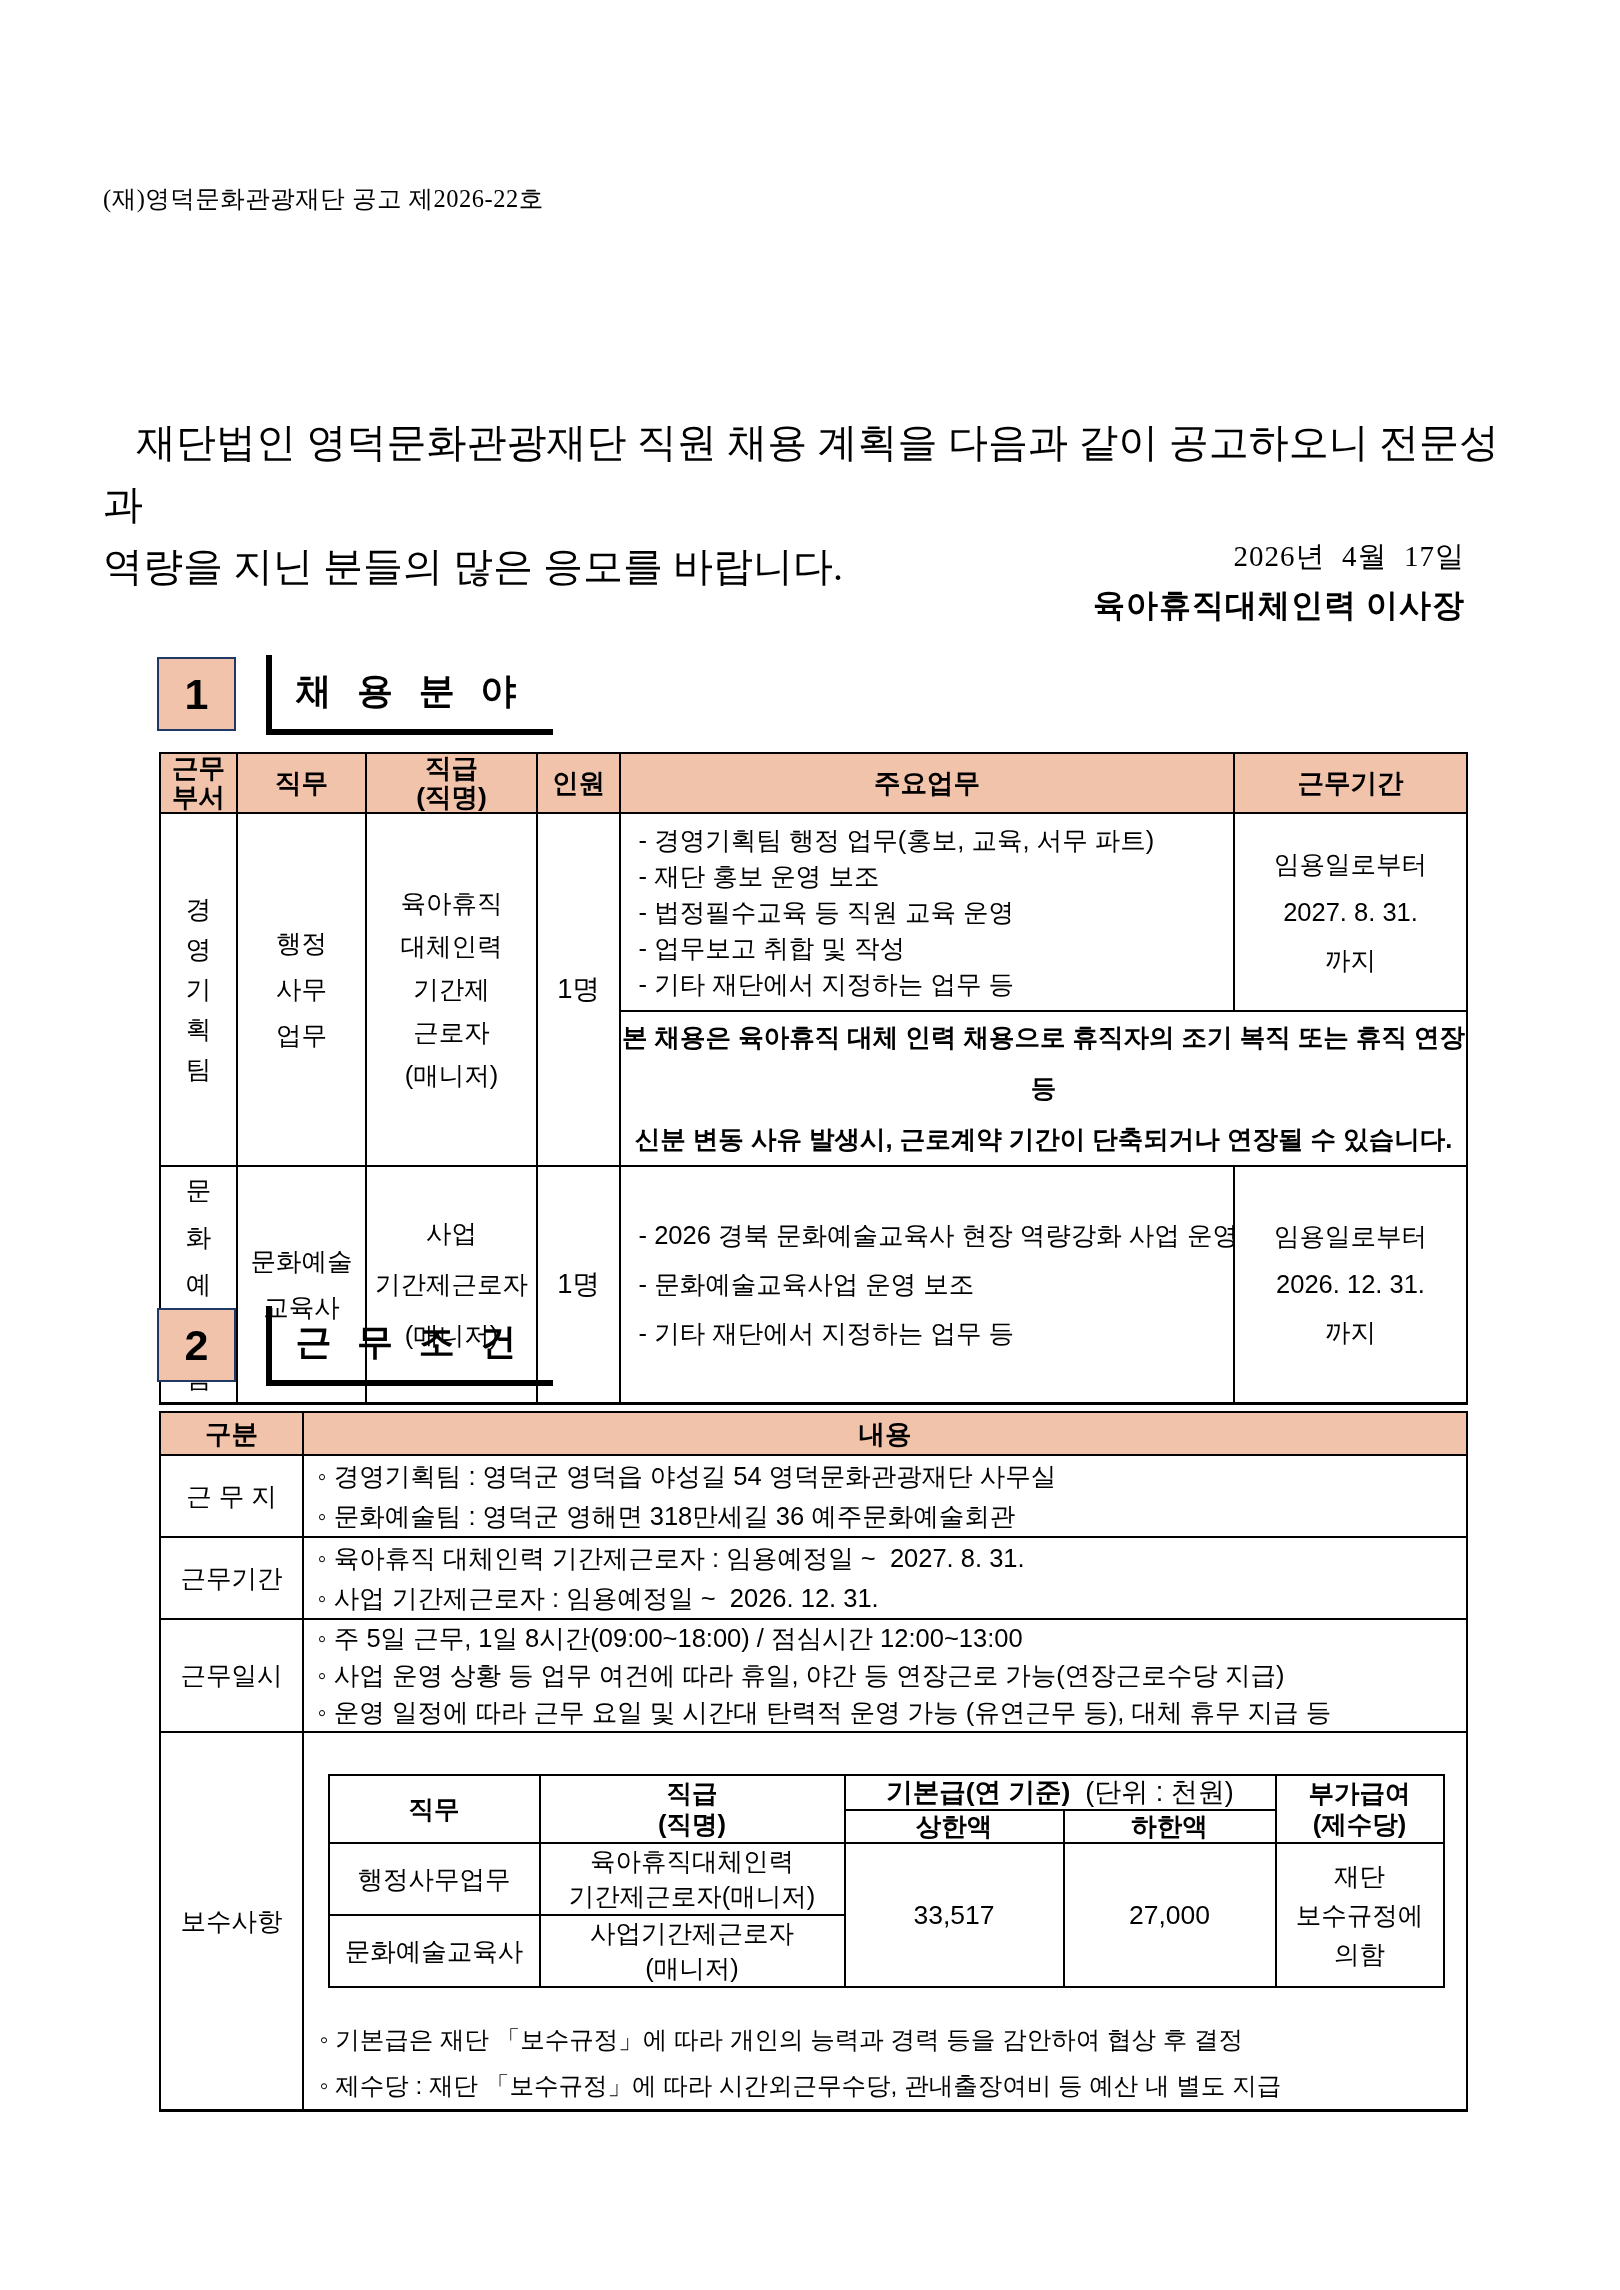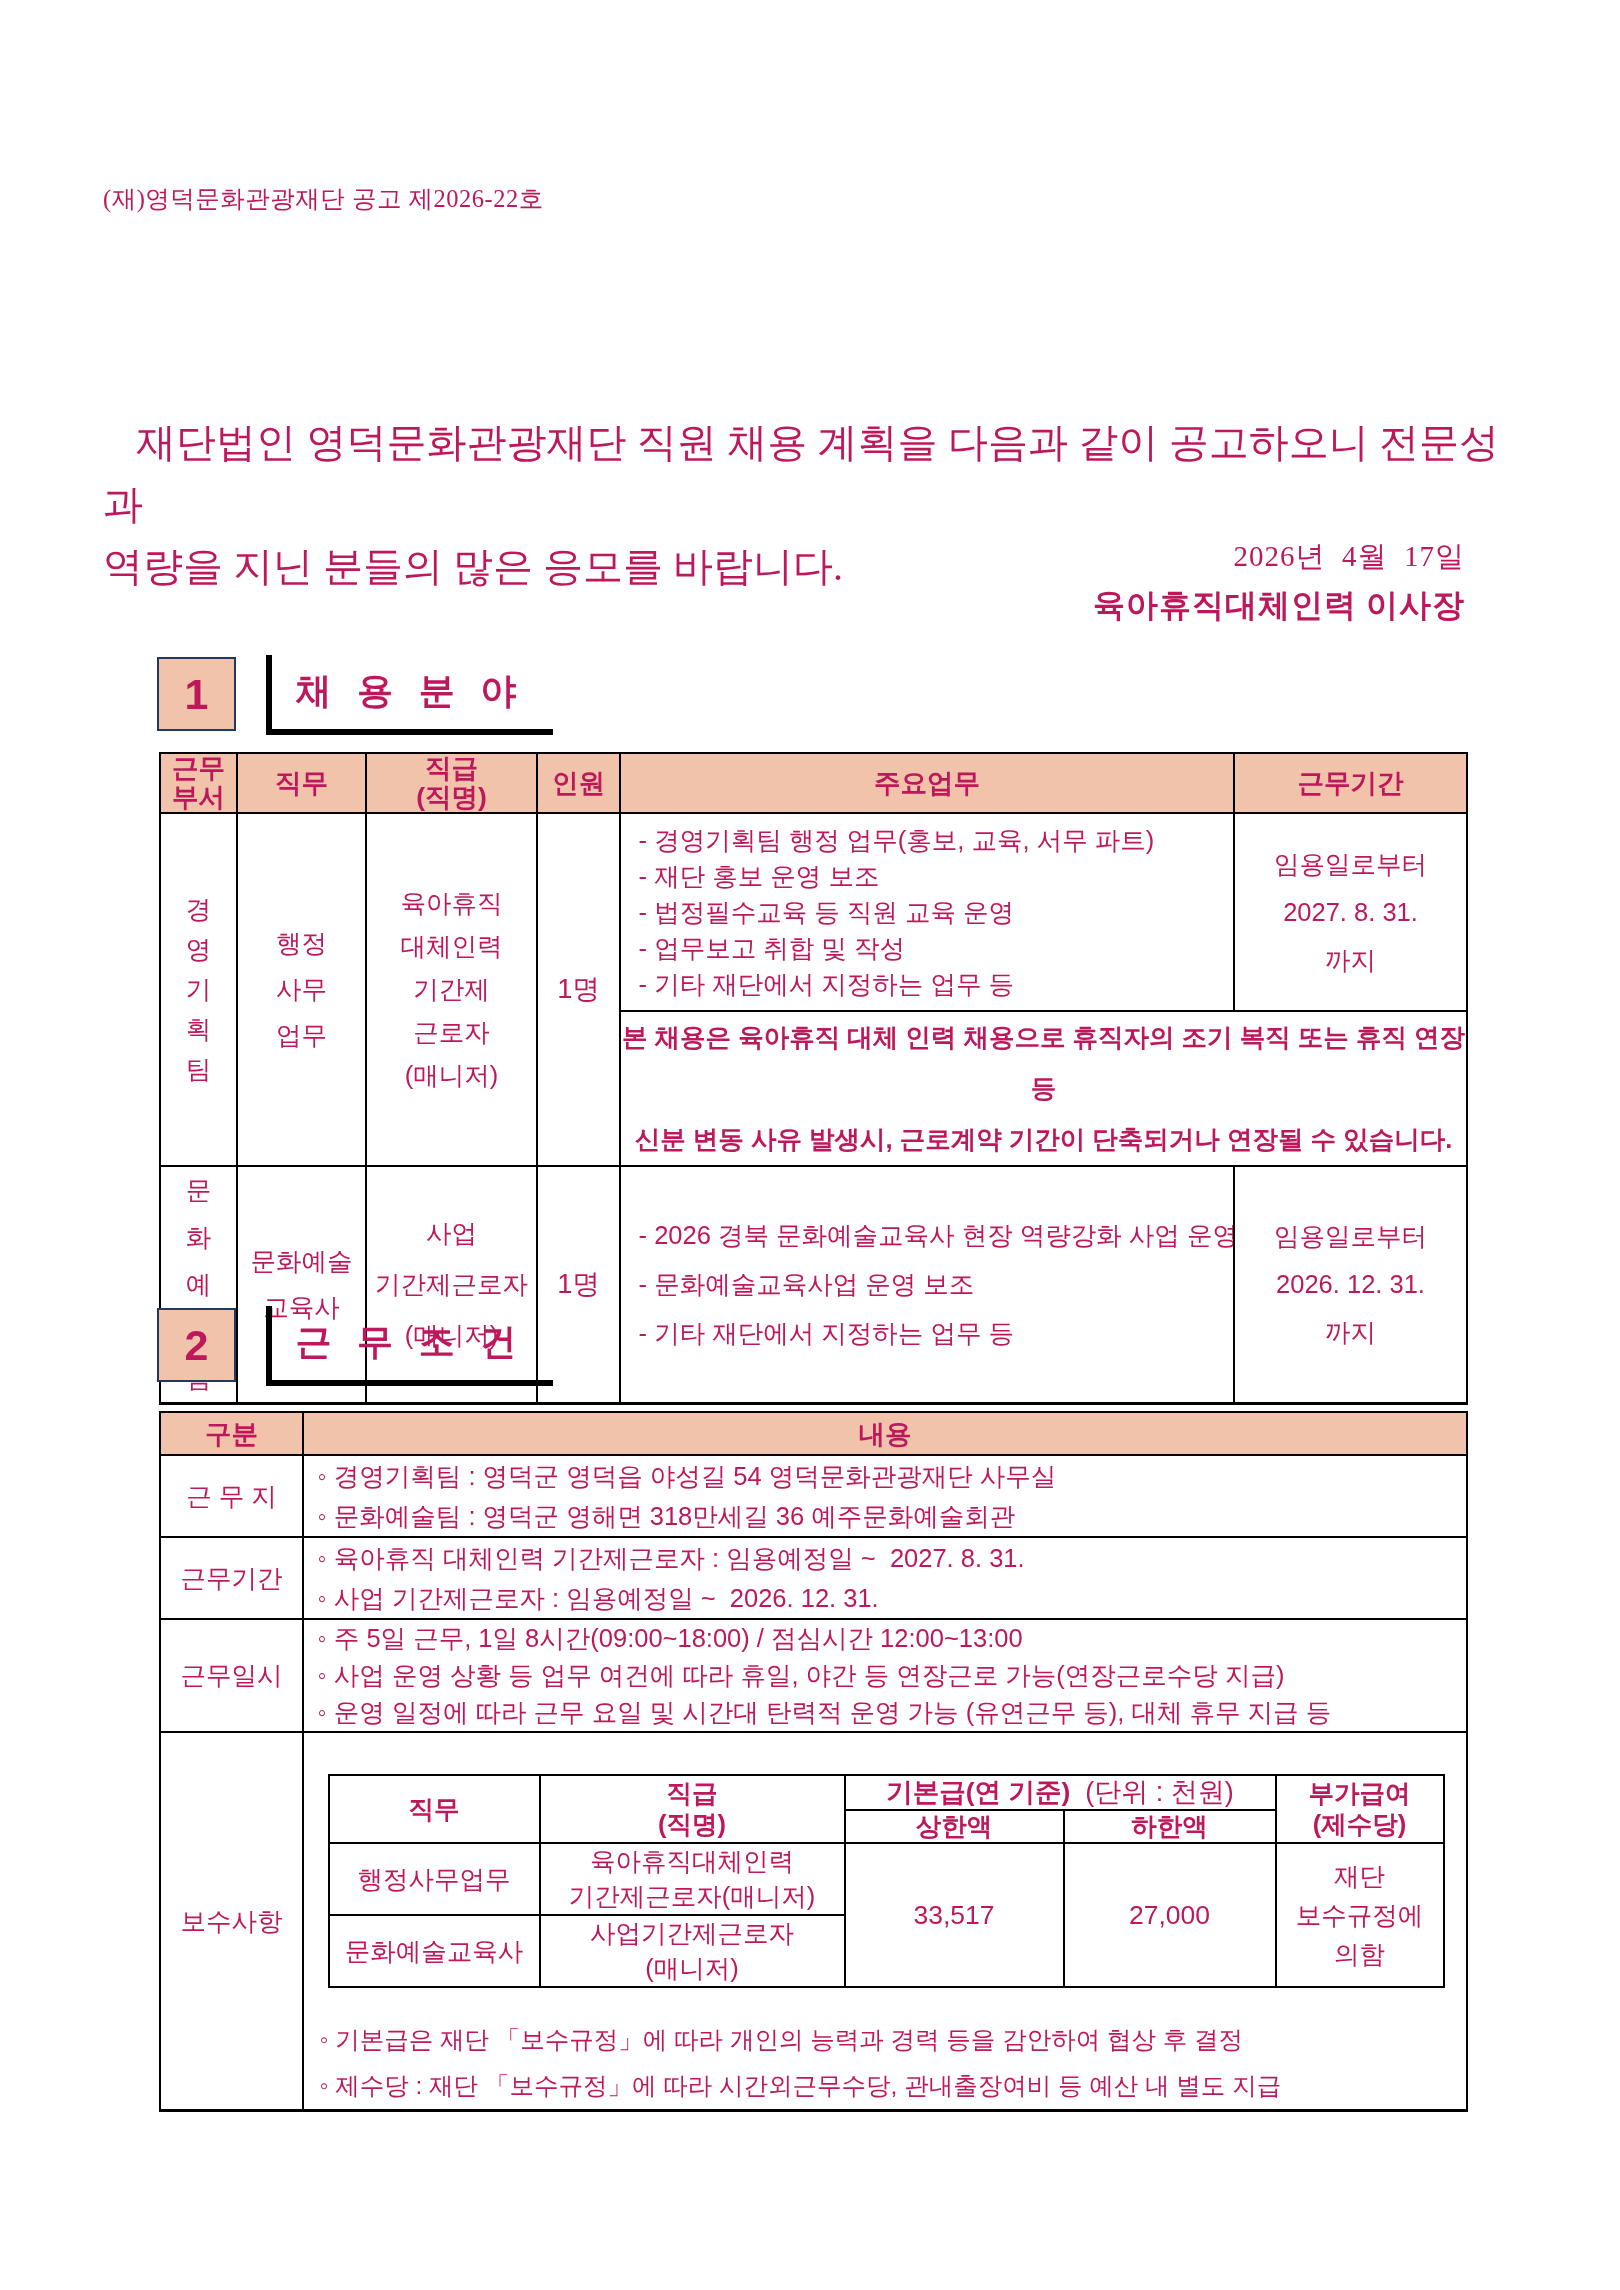--- a/index.html
+++ b/index.html
@@ -2,21 +2,21 @@
 <html lang="ko"><head>
 <meta charset="utf-8">
 <style>
   html,body{margin:0;padding:0;background:#777;}
   .page{
     position:relative;
     width:1620px;height:2291px;
     margin:0 auto;
     background:#ffffff;
     font-family:"Liberation Sans","DejaVu Sans",sans-serif;
-    color:#be185d;
+    color:#000000;
     overflow:hidden;
   }
   .serif{font-family:"Liberation Serif","DejaVu Serif",serif;}
 
   
   .notice-no{position:absolute;left:103px;top:182px;font-size:24.5px;letter-spacing:0.5px;}
   .doc-title{
     position:absolute;left:0;right:0;top:247px;
     text-align:center;font-size:54px;font-weight:800;
     letter-spacing:1px;word-spacing:11.8px;white-space:pre;

